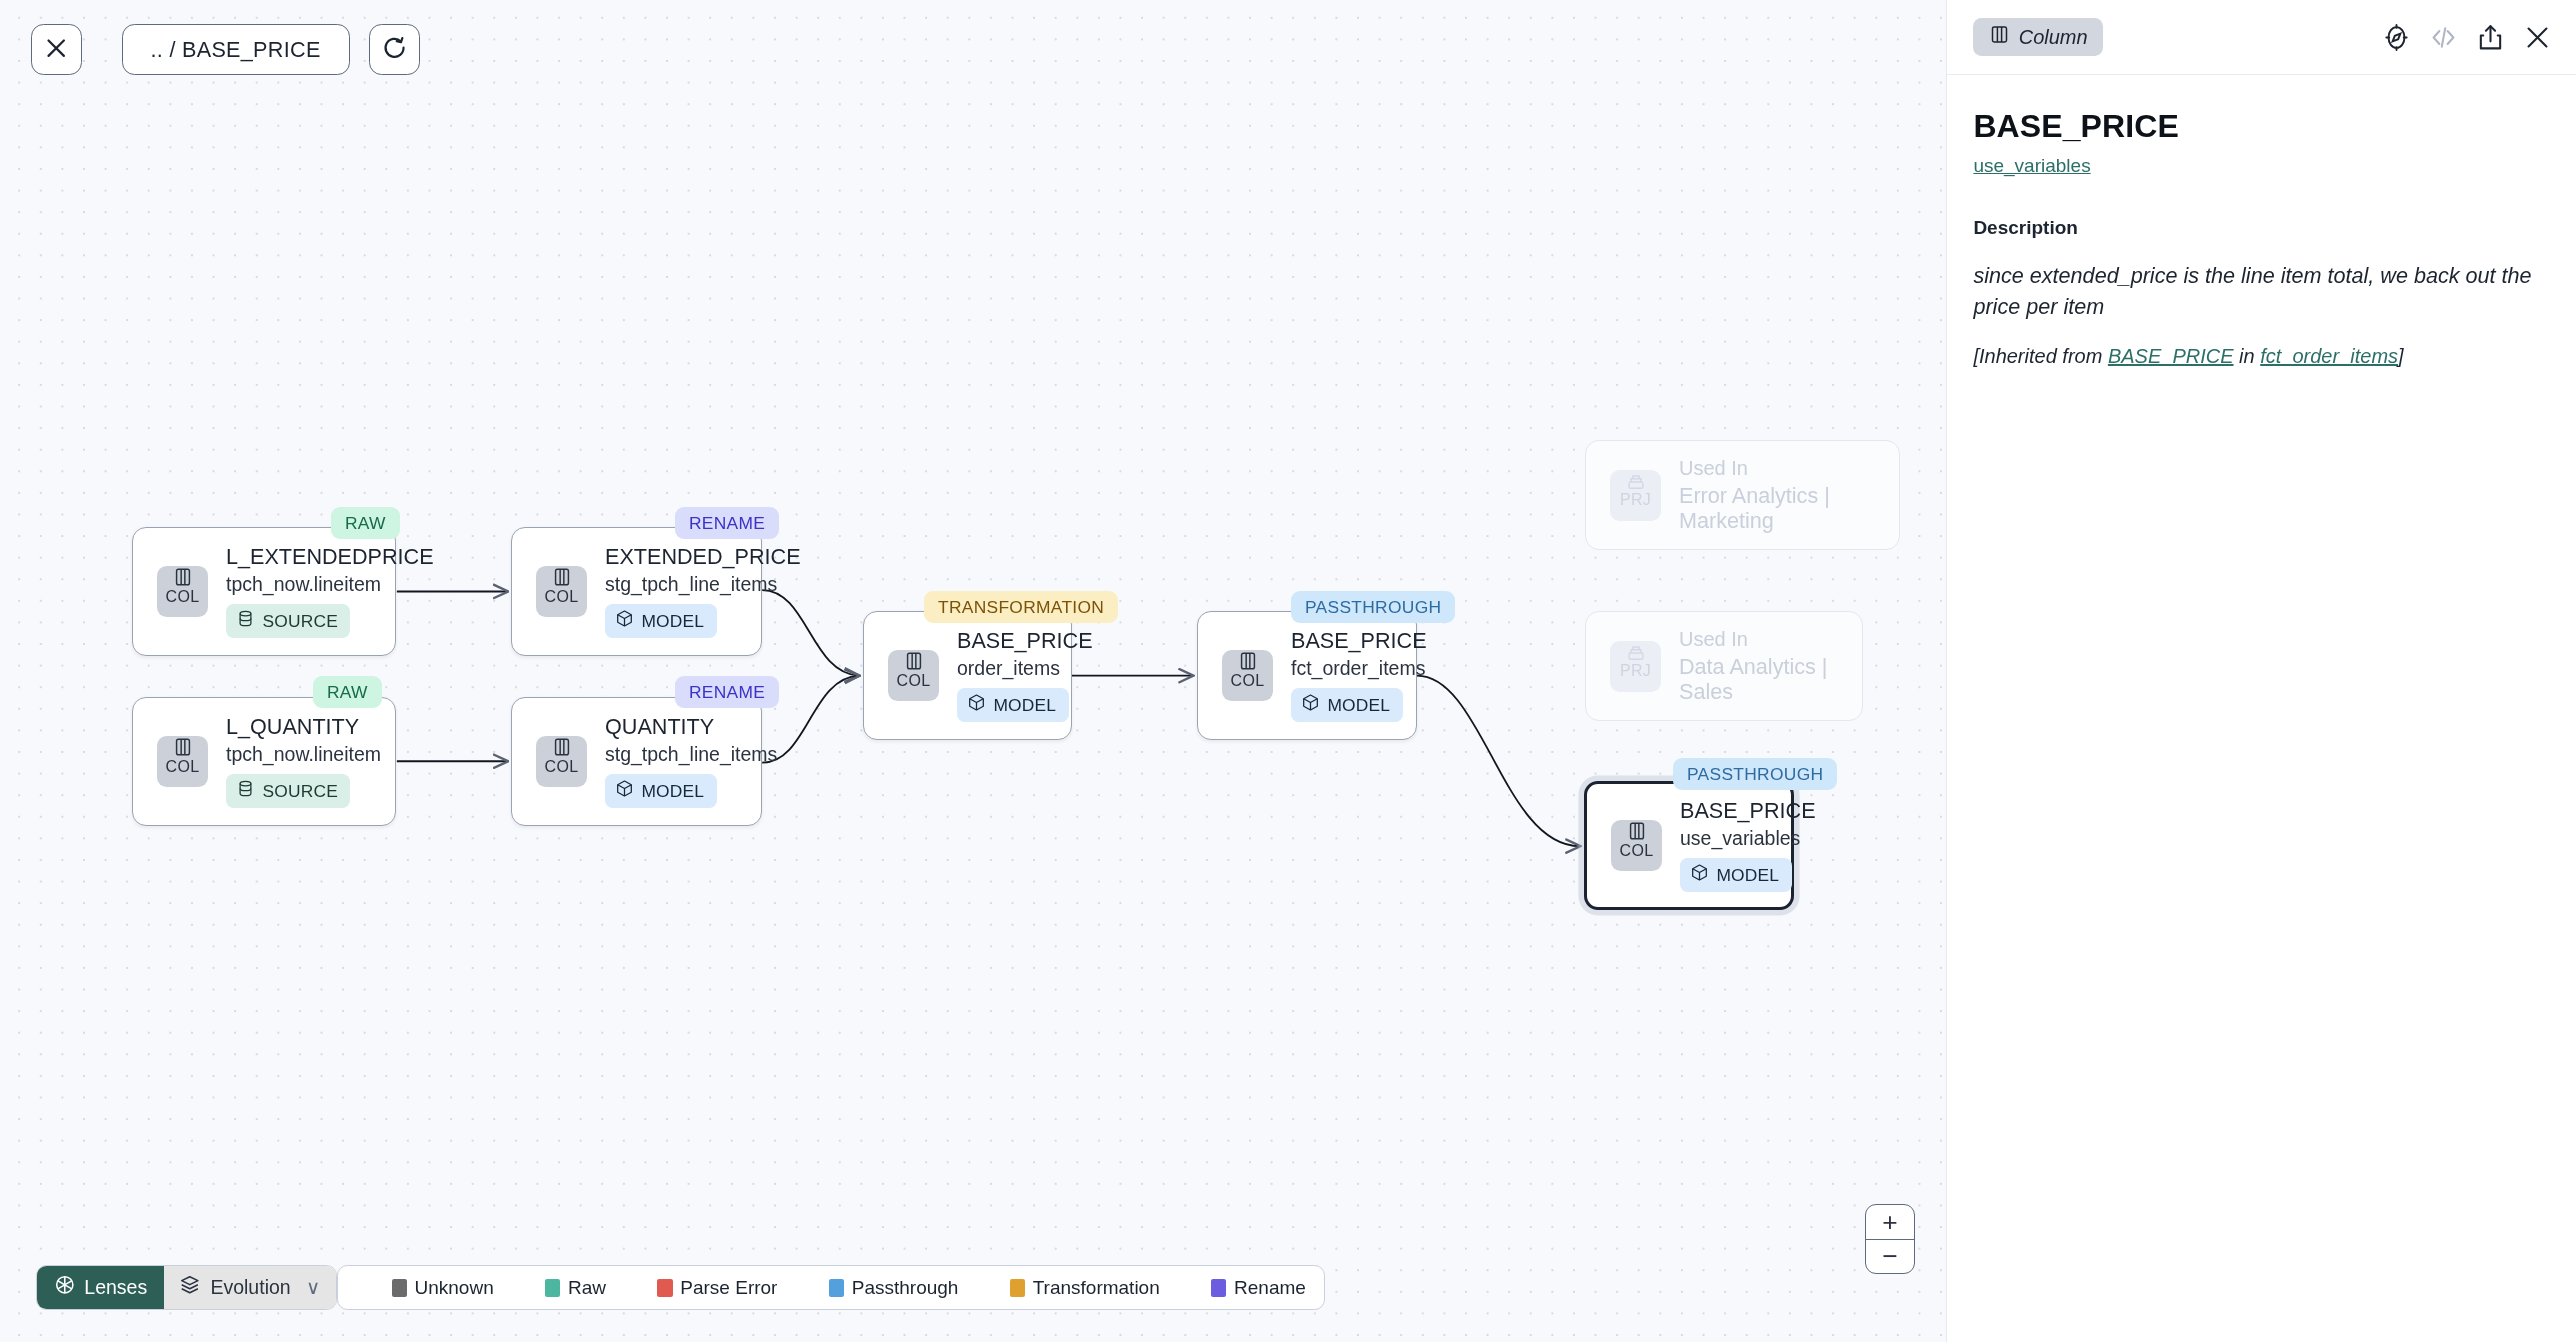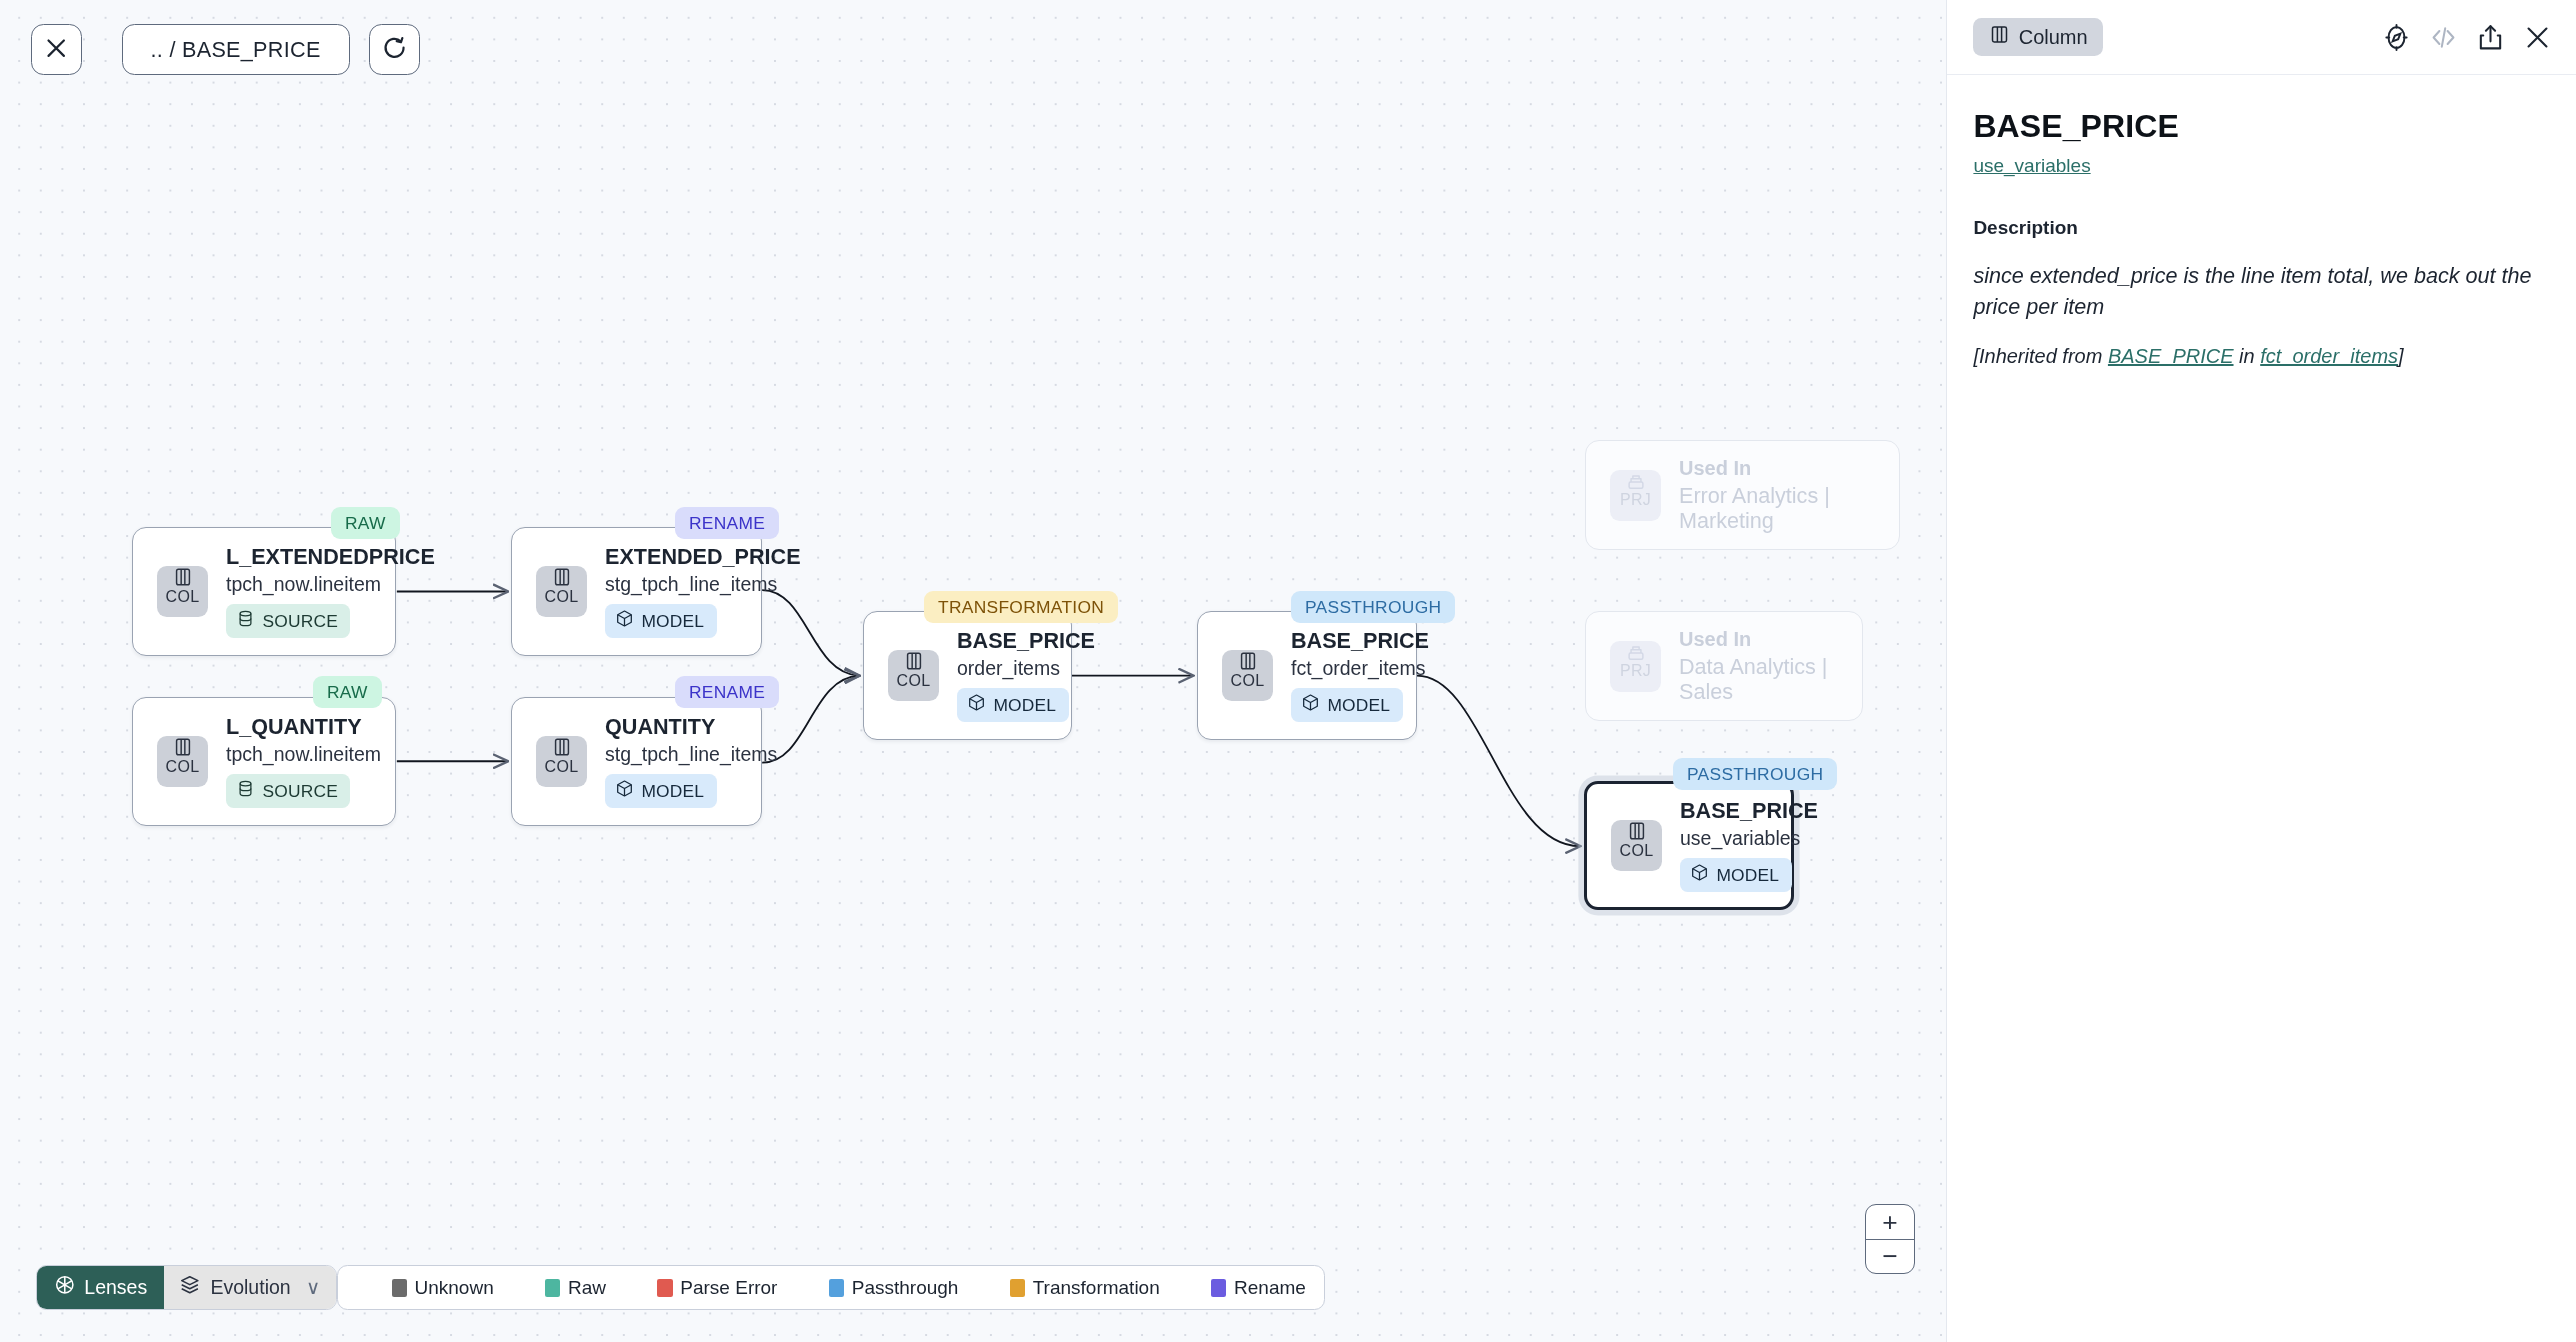--- a/index.html
+++ b/index.html
@@ -48,21 +48,21 @@
     width: 51px; height: 51px; border-radius: 9.7px; background: #ccd0d8;
     display: flex; flex-direction: column; align-items: center; justify-content: flex-start;
     gap: 0.7px; flex: 0 0 auto;
   }
   .kind-chip svg { width: 22px; height: 22px; }
   .kind-chip .kl { font-size: 16px; color: #2b3240; letter-spacing: 0.3px; line-height: 1; }
   .ghost .kind-chip { background: #eceef6; }
   .ghost .kind-chip .kl { color: #cfd4e0; }
 
   .node-body { display: flex; flex-direction: column; gap: 4.9px; }
-  .node-title { font-size: 21.6px; color: #1c2430; line-height: 1.12; font-weight: bold; }
+  .node-title { font-size: 21.6px; color: #1c2430; line-height: 1.12; }
   .node-sub { font-size: 19.5px; color: #2b3240; line-height: 1.12; }
   .ghost .node-title { color: #c9cfdb; font-size: 20px; }
   .ghost .node-sub { color: #c9cfdb; font-size: 21.6px; }
 
   .mat-badge {
     display: inline-flex; align-items: center; gap: 7.7px;
     border-radius: 7.7px; padding: 4.9px 12.5px 4.9px 9.7px; font-size: 17.4px;
     align-self: flex-start; margin-top: 3.5px; letter-spacing: 0.2px;
   }
   .mat-badge svg { width: 19px; height: 19px; }
@@ -107,21 +107,21 @@
 
   
   #panel {
     position: absolute; left: 1946px; top: 0; width: 630px; height: 1343px;
     background: #fff; border-left: 1.4px solid #e4e8ef;
   }
   .p-head { height: 75px; border-bottom: 1.4px solid #e9ecf2; display: flex;
             align-items: center; justify-content: space-between; padding: 0 24px 0 26.4px; }
   .p-chip { display: flex; align-items: center; gap: 9px; background: #d2d6de;
             border-radius: 8.4px; padding: 6.3px 15.3px; cursor: pointer; }
-  .p-chip span { font-size: 20px; color: #1c2430; }
+  .p-chip span { font-size: 20px; color: #1c2430; font-style: italic; }
   .p-chip svg { width: 21px; height: 21px; }
   .p-icons { display: flex; align-items: center; gap: 18px; }
   .p-icons .ic { cursor: pointer; display: flex; align-items: center; }
   .p-icons svg { width: 29px; height: 29px; }
 
   .p-title { font-size: 32px; font-weight: bold; color: #0d1218; padding: 33px 26.4px 0; letter-spacing: 0.1px; }
   .p-link-top { display: inline-block; margin: 9.7px 26.4px 0; font-size: 19px;
                 color: #2b6f68; text-decoration: underline; cursor: pointer; }
 
   .p-tabs { margin: 32px 26.4px 0; border-bottom: 1.4px solid #e9ecf2; display: flex; }

